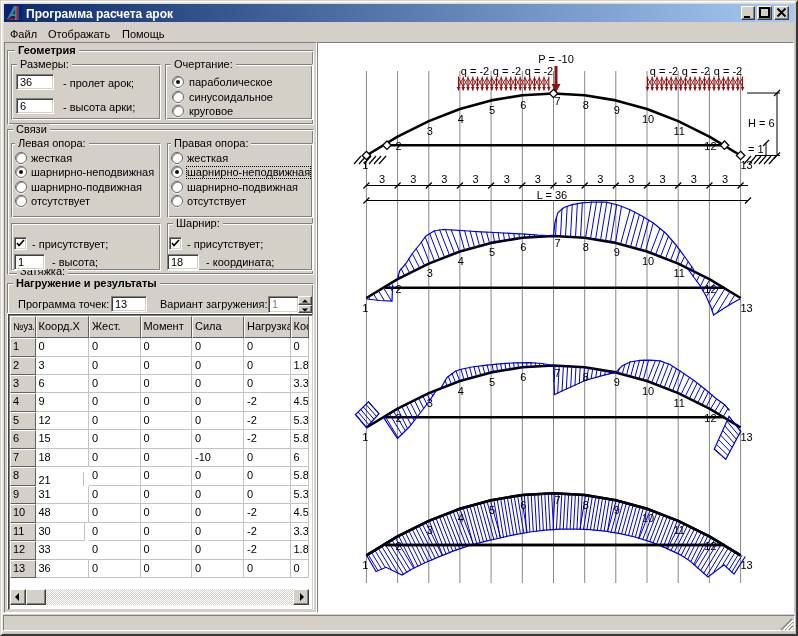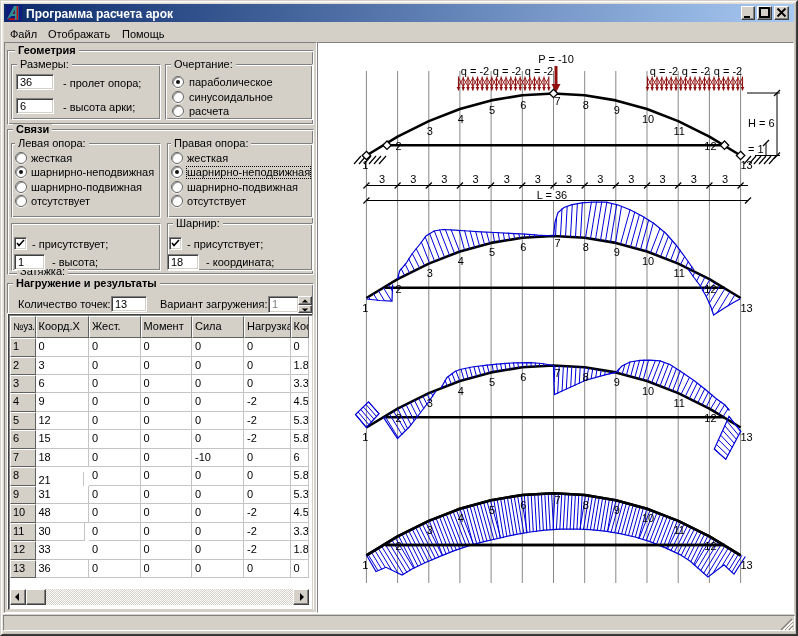--- a/index.html
+++ b/index.html
@@ -48,43 +48,43 @@
 <div style="position:absolute;left:122px;top:29px;line-height:11px">Помощь</div>
 <div style="position:absolute;left:4px;top:42px;width:313px;height:571px;background:#d4d0c8;border:1px solid;border-color:#808080 #fff #fff #808080"></div>
 <div style="position:absolute;left:317px;top:42px;width:477px;height:571px;background:#fff;border:1px solid;border-color:#808080 #fff #fff #808080"></div>
 <div class="gb" style="left:7px;top:50px;width:307px;height:75px"></div>
 <div class="gblab" style="left:15px;top:45px;font-weight:bold;">Геометрия</div>
 <div class="gb" style="left:11px;top:64px;width:150px;height:56px"></div>
 <div class="gblab" style="left:17px;top:59px;">Размеры:</div>
 <div class="gb" style="left:165px;top:64px;width:148px;height:56px"></div>
 <div class="gblab" style="left:171px;top:59px;">Очертание:</div>
 <div class="gb" style="left:7px;top:129px;width:307px;height:146px"></div>
-<div class="gblab" style="left:13px;top:124px;font-weight:bold;">Связи</div>
+<div class="gblab" style="left:13px;top:124px;font-weight:normal;">Связи</div>
 <div class="gb" style="left:11px;top:143px;width:150px;height:75px"></div>
 <div class="gblab" style="left:15px;top:138px;">Левая опора:</div>
 <div class="gb" style="left:167px;top:143px;width:146px;height:75px"></div>
 <div class="gblab" style="left:171px;top:138px;text-align:right;">Правая опора:</div>
 <div class="gb" style="left:11px;top:223px;width:150px;height:48px"></div>
 <div class="gblab" style="left:17px;top:218px;margin-top:48px;">Затяжка:</div>
 <div class="gb" style="left:167px;top:223px;width:146px;height:48px"></div>
 <div class="gblab" style="left:173px;top:218px;">Шарнир:</div>
 <div class="gb" style="left:7px;top:283px;width:307px;height:327px"></div>
 <div class="gblab" style="left:13px;top:278px;font-weight:bold;">Нагружение и результаты</div>
 <div class="edit" style="left:16px;top:74px;width:38px;height:16px">36</div>
-<div class="lab" style="left:63px;top:78px">- пролет опора;</div>
+<div class="lab" style="left:63px;top:78px">- пролет арок;</div>
 <div class="edit" style="left:16px;top:98px;width:38px;height:16px">6</div>
 <div class="lab" style="left:63px;top:102px">- высота арки;</div>
 <div class="radio" style="left:172px;top:76px">
     <div class="rdot"></div>
   </div>
 <div class="lab" style="left:189px;top:77px">параболическое</div>
 <div class="radio" style="left:172px;top:90.5px"></div>
 <div class="lab" style="left:189px;top:91.5px">синусоидальное</div>
 <div class="radio" style="left:172px;top:105px"></div>
-<div class="lab" style="left:189px;top:106px">расчета</div>
+<div class="lab" style="left:189px;top:106px">круговое</div>
 <div class="radio" style="left:15px;top:151.5px"></div>
 <div class="lab" style="left:31px;top:152.5px">жесткая</div>
 <div class="radio" style="left:15px;top:166px">
     <div class="rdot"></div>
   </div>
 <div class="lab" style="left:31px;top:167px">шарнирно-неподвижная</div>
 <div class="radio" style="left:15px;top:180.5px"></div>
 <div class="lab" style="left:31px;top:181.5px">шарнирно-подвижная</div>
 <div class="radio" style="left:15px;top:195px"></div>
 <div class="lab" style="left:31px;top:196px">отсутствует</div>
@@ -107,21 +107,21 @@
 <div class="edit" style="left:14px;top:253.5px;width:31px;height:16px">1</div>
 <div class="lab" style="left:52px;top:257px">- высота;</div>
 <div class="cb" style="left:169px;top:237px">
     <svg width="11" height="11" viewBox="0 0 11 11" style="position:absolute;left:0;top:0">
       <path d="M2,5 L4,7.5 L9,2" stroke="#000" stroke-width="1.6" fill="none"></path>
     </svg>
   </div>
 <div class="lab" style="left:187px;top:239px">- присутствует;</div>
 <div class="edit" style="left:167px;top:253.5px;width:32px;height:16px">18</div>
 <div class="lab" style="left:206px;top:257px">- координата;</div>
-<div class="lab" style="left:18px;top:299px">Количество точек:</div>
+<div class="lab" style="left:18px;top:299px">Программа точек:</div>
 <div class="edit" style="left:111px;top:296px;width:36px;height:16px">13</div>
 <div class="lab" style="left:160px;top:299px">Вариант загружения:</div>
 <div class="edit" style="left:268px;top:296px;width:31px;height:17px;color:#808080">1</div>
 <div class="abs" style="left:298px;top:296px;width:14px;height:8.5px;background:#d4d0c8;border:1px solid;border-color:#fff #404040 #404040 #fff;box-shadow:inset -1px -1px 0 #808080">
     <svg width="8" height="8" viewBox="0 0 8 8" style="position:absolute;left:2px;top:0px">
       <path d="M4,2 L8,6 L0,6 Z" fill="#000" transform="scale(0.8) translate(1,1)"></path>
     </svg>
   </div>
 <div class="abs" style="left:298px;top:304.5px;width:14px;height:8.5px;background:#d4d0c8;border:1px solid;border-color:#fff #404040 #404040 #fff;box-shadow:inset -1px -1px 0 #808080">
     <svg width="8" height="8" viewBox="0 0 8 8" style="position:absolute;left:2px;top:0px">

